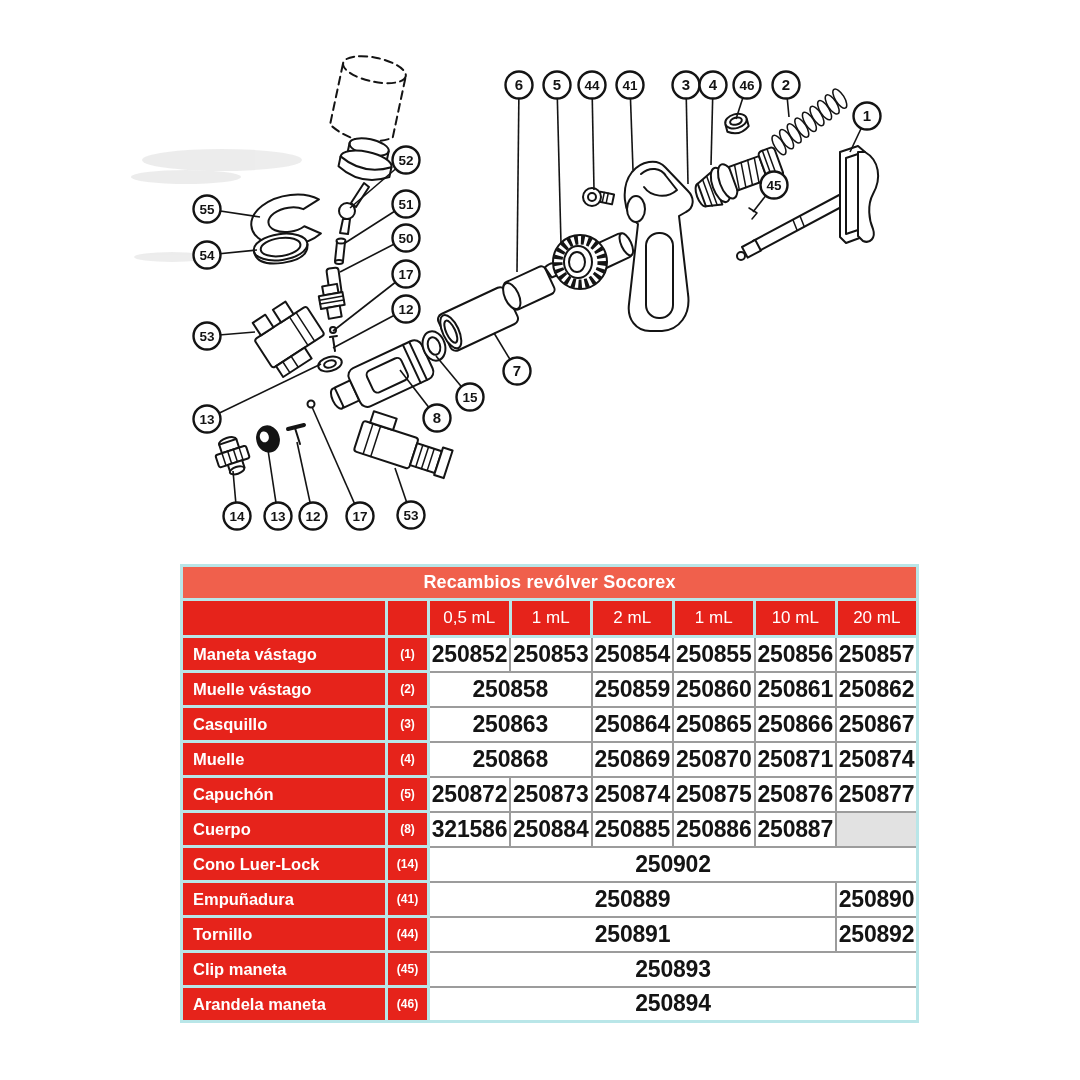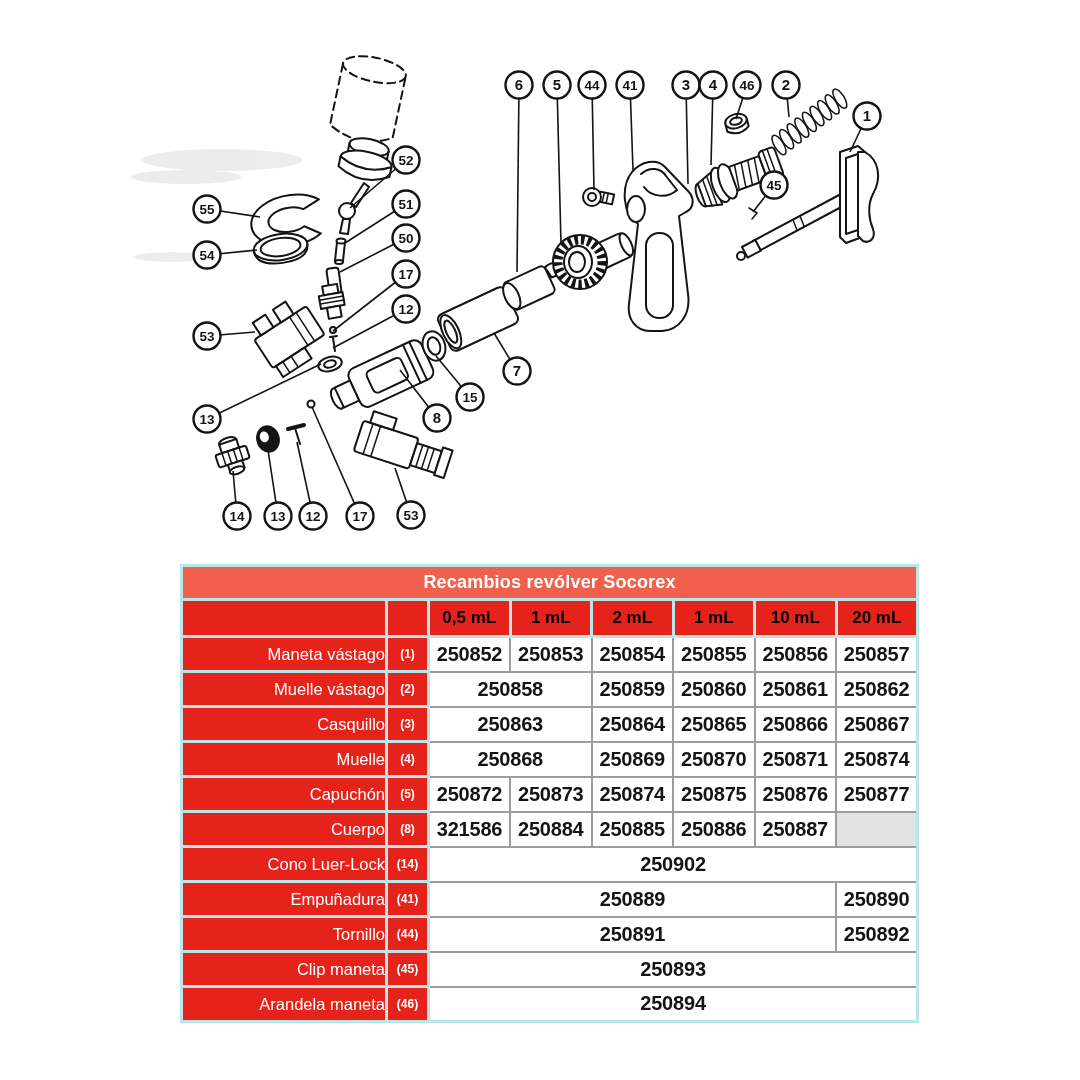--- a/index.html
+++ b/index.html
@@ -25,27 +25,27 @@
   .tablewrap{position:absolute;left:180px;top:564px;width:872px}
   table{border-collapse:collapse;table-layout:fixed;width:736px;
         border:3px solid var(--cell-border-red-region)}
   td,th{overflow:hidden;white-space:nowrap;padding:0}
   tr.title-row{height:34px}
   tr.header-row{height:37px}
   tr.data-row{height:35px}
   .title-cell{background:var(--title-bg);color:#fff;font-weight:bold;font-size:18px;
         text-align:center;border:3px solid var(--cell-border-red-region);letter-spacing:0.2px}
   .blank-red{background:var(--red-bg);border:3px solid var(--cell-border-red-region)}
-  th.vol{background:var(--red-bg);color:#000000;font-weight:bold;font-size:17px;
+  th.vol{background:var(--red-bg);color:#ffffff;font-weight:normal;font-size:17px;
         border:3px solid var(--cell-border-red-region)}
-  th.part{background:var(--red-bg);color:#fff;font-weight:normal;font-size:16.5px;text-align:right;
+  th.part{background:var(--red-bg);color:#fff;font-weight:bold;font-size:16.5px;text-align:left;
         padding-left:10px;border:3px solid var(--cell-border-red-region)}
   td.ref{background:var(--red-bg);color:#fff;font-weight:bold;font-size:12px;text-align:center;
         border:3px solid var(--cell-border-red-region)}
-  td.num{background:#fff;color:var(--ink);font-weight:bold;font-size:20px;text-align:center;
+  td.num{background:#fff;color:var(--ink);font-weight:bold;font-size:23px;text-align:center;
         border:2px solid var(--cell-border-white-region);letter-spacing:-0.2px}
   td.num.empty{background:var(--empty-cell-bg)}
 </style>
 </head>
 <body>
 
 <div class="page">
 
   <svg id="diagram-svg" width="1080" height="560" viewBox="0 0 1080 560">
 

